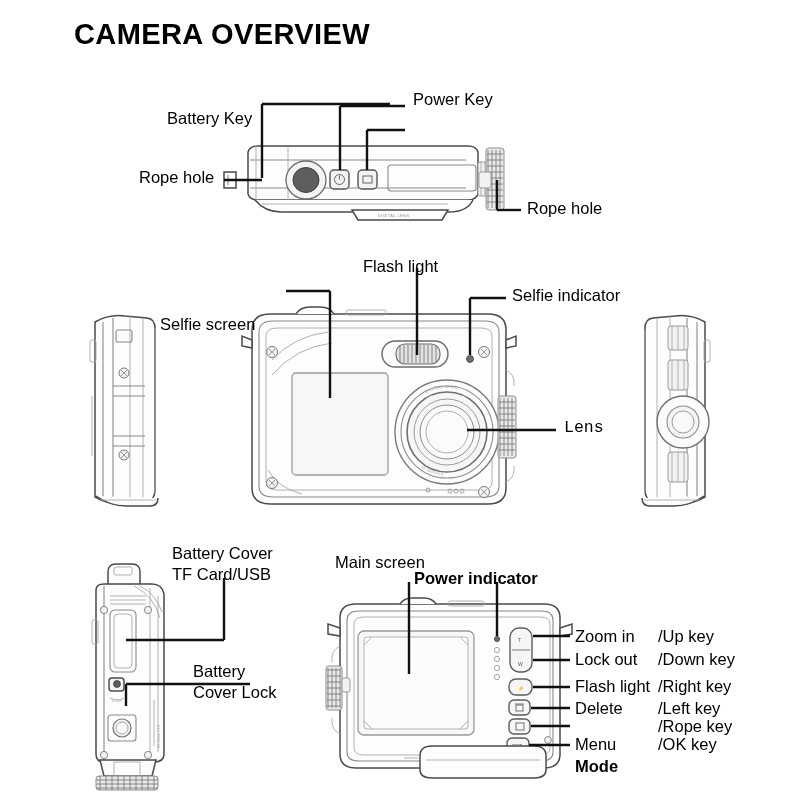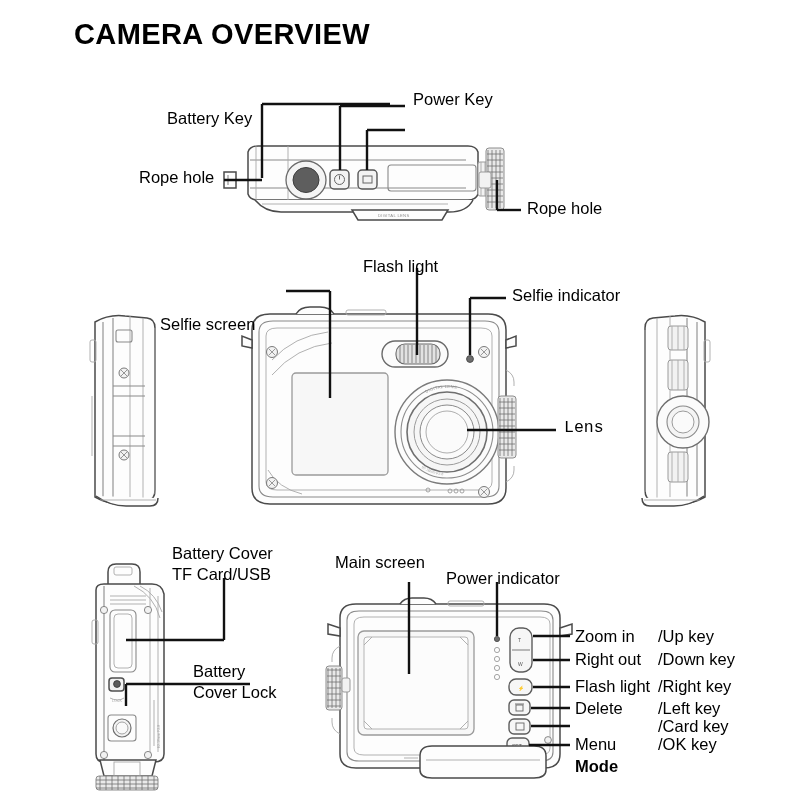--- a/index.html
+++ b/index.html
@@ -363,29 +363,29 @@
   <div class="lbl" style="left:363px; top:257px;">Flash light</div>
   <div class="lbl" style="left:512px; top:286px;">Selfie indicator</div>
   <div class="lbl" style="left:564px; top:418px;font-family:Liberation Mono, monospace;">Lens</div>
 
   <div class="lbl" style="left:172px; top:544px;">Battery Cover</div>
   <div class="lbl" style="left:172px; top:565px;">TF Card/USB</div>
   <div class="lbl" style="left:193px; top:662px;">Battery</div>
   <div class="lbl" style="left:193px; top:683px;text-align:right;">Cover Lock</div>
 
   <div class="lbl" style="left:335px; top:553px;">Main screen</div>
-  <div class="lbl" style="left:446px; top:569px;">Power indicator</div>
+  <div class="lbl" style="left:414px; top:569px;font-weight:bold;">Power indicator</div>
 
   <div class="lbl" style="left:575px; top:627px;">Zoom in</div>
-  <div class="lbl" style="left:575px; top:650px;">Right out</div>
+  <div class="lbl" style="left:575px; top:650px;">Lock out</div>
   <div class="lbl" style="left:575px; top:677px;">Flash light</div>
   <div class="lbl" style="left:575px; top:699px;">Delete</div>
   <div class="lbl bold" style="left:575px; top:718px;">Mode</div>
   <div class="lbl" style="left:575px; top:735px;">Menu</div>
 
   <div class="lbl" style="left:658px; top:627px;">/Up key</div>
   <div class="lbl" style="left:658px; top:650px;">/Down key</div>
   <div class="lbl" style="left:658px; top:677px;">/Right key</div>
   <div class="lbl" style="left:658px; top:699px;">/Left key</div>
-  <div class="lbl" style="left:658px; top:717px;">/Card key</div>
+  <div class="lbl" style="left:658px; top:717px;">/Rope key</div>
   <div class="lbl" style="left:658px; top:735px;">/OK key</div>
 
 </div>
 
 </body></html>

